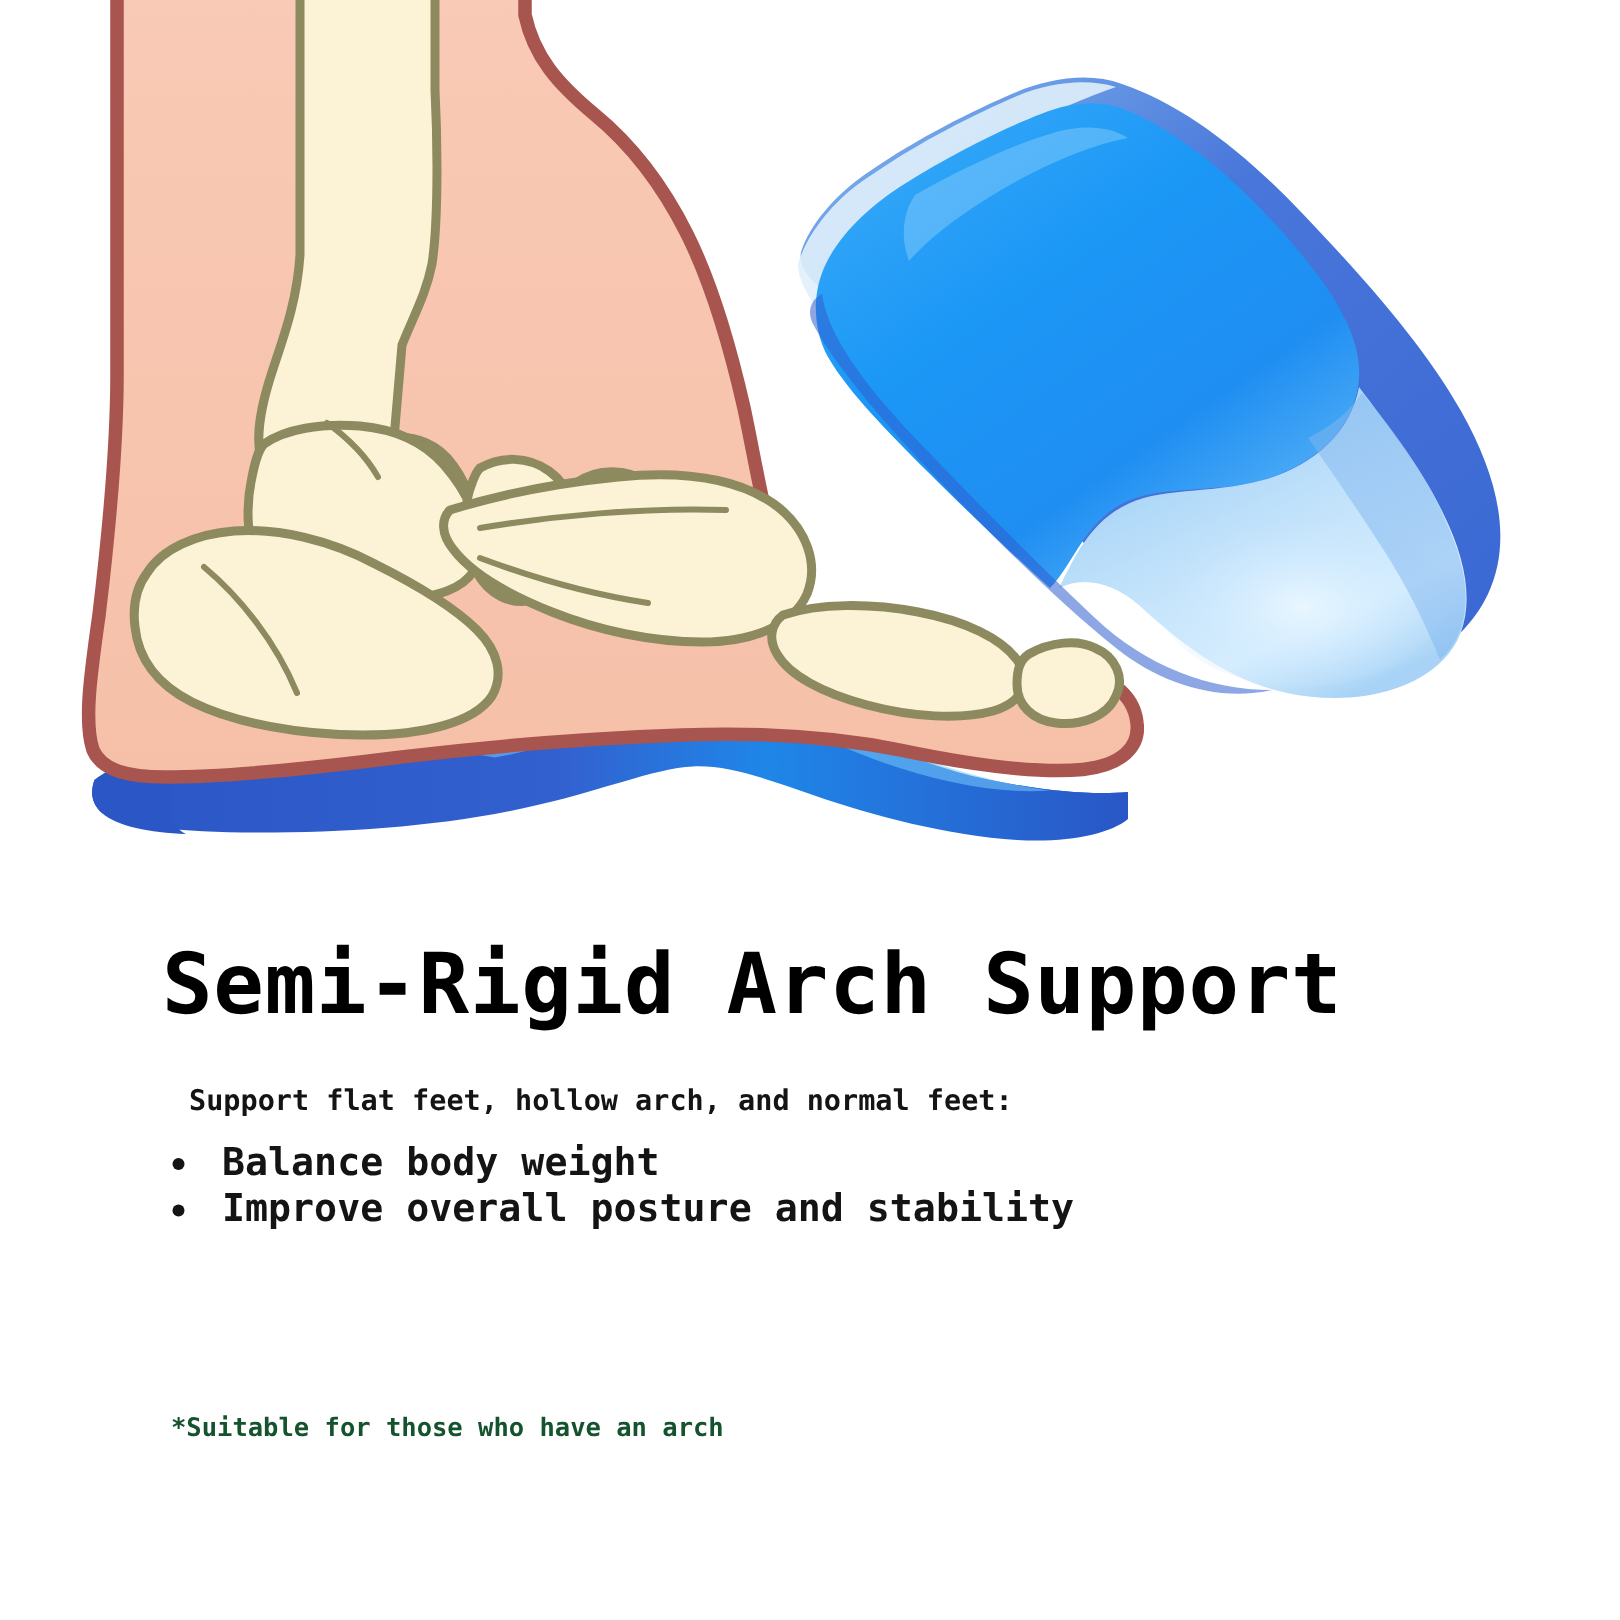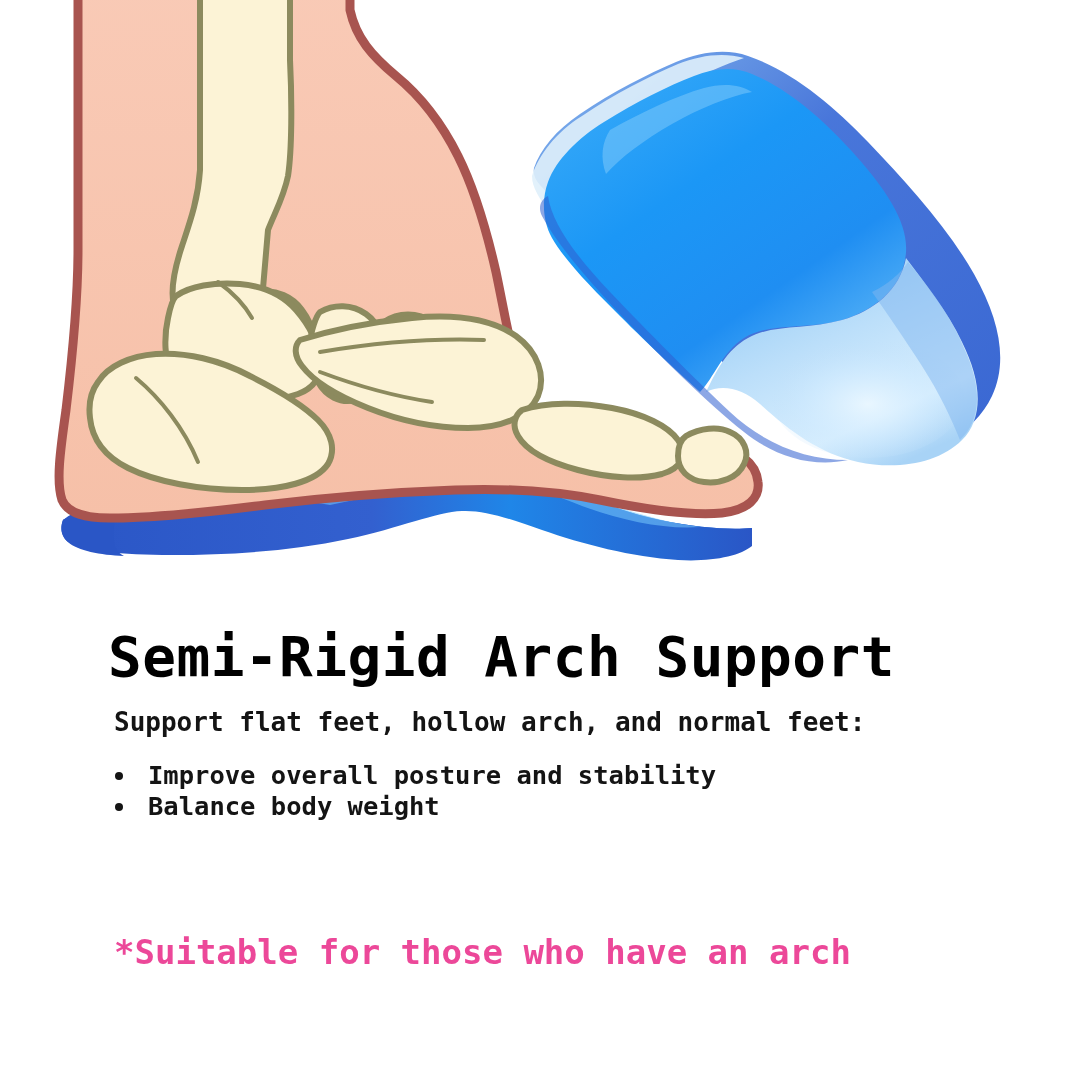--- a/index.html
+++ b/index.html
@@ -55,24 +55,24 @@
     line-height: 70px;
     letter-spacing: 0.5px;
     color: #000000;
     white-space: nowrap;
   }
 
   .subtitle {
     position: absolute;
     left: 114px;
     top: 105px;
-    margin: 0;
+    margin: 12px;
     font-family: "DejaVu Sans Mono", monospace;
     font-weight: bold;
-    font-size: 26px;
+    font-size: 19px;
     line-height: 34px;
     color: #141414;
     white-space: nowrap;
   }
 
   .benefit-list {
     position: absolute;
     left: 112px;
     top: 160px;
     margin: 0;
@@ -99,23 +99,23 @@
     background: #141414;
   }
 
   .footnote {
     position: absolute;
     left: 114px;
     top: 337px;
     margin: 0;
     font-family: "DejaVu Sans Mono", monospace;
     font-weight: bold;
-    font-size: 34px;
+    font-size: 17px;
     line-height: 31px;
-    color: #ec4899;
+    color: #14532d;
     white-space: nowrap;
   }
   .footnote .line2 {
     display: block;
     padding-left: 31px;
   }
 </style>
 </head>
 <body>
 
@@ -408,25 +408,25 @@
 
   <div id="text-block">
 
     <h1 class="page-title">Semi-Rigid Arch Support</h1>
 
     <p class="subtitle">Support flat feet, hollow arch, and normal feet:</p>
 
     <ul class="benefit-list">
       <li>
         <span class="dot"></span>
-        <span>Improve overall posture and stability</span>
+        <span>Balance body weight</span>
       </li>
       <li>
         <span class="dot"></span>
-        <span>Balance body weight</span>
+        <span>Improve overall posture and stability</span>
       </li>
     </ul>
 
     <p class="footnote">
       <span>*Suitable for those who have an arch</span>
     </p>
 
   </div>
 </div>
 

